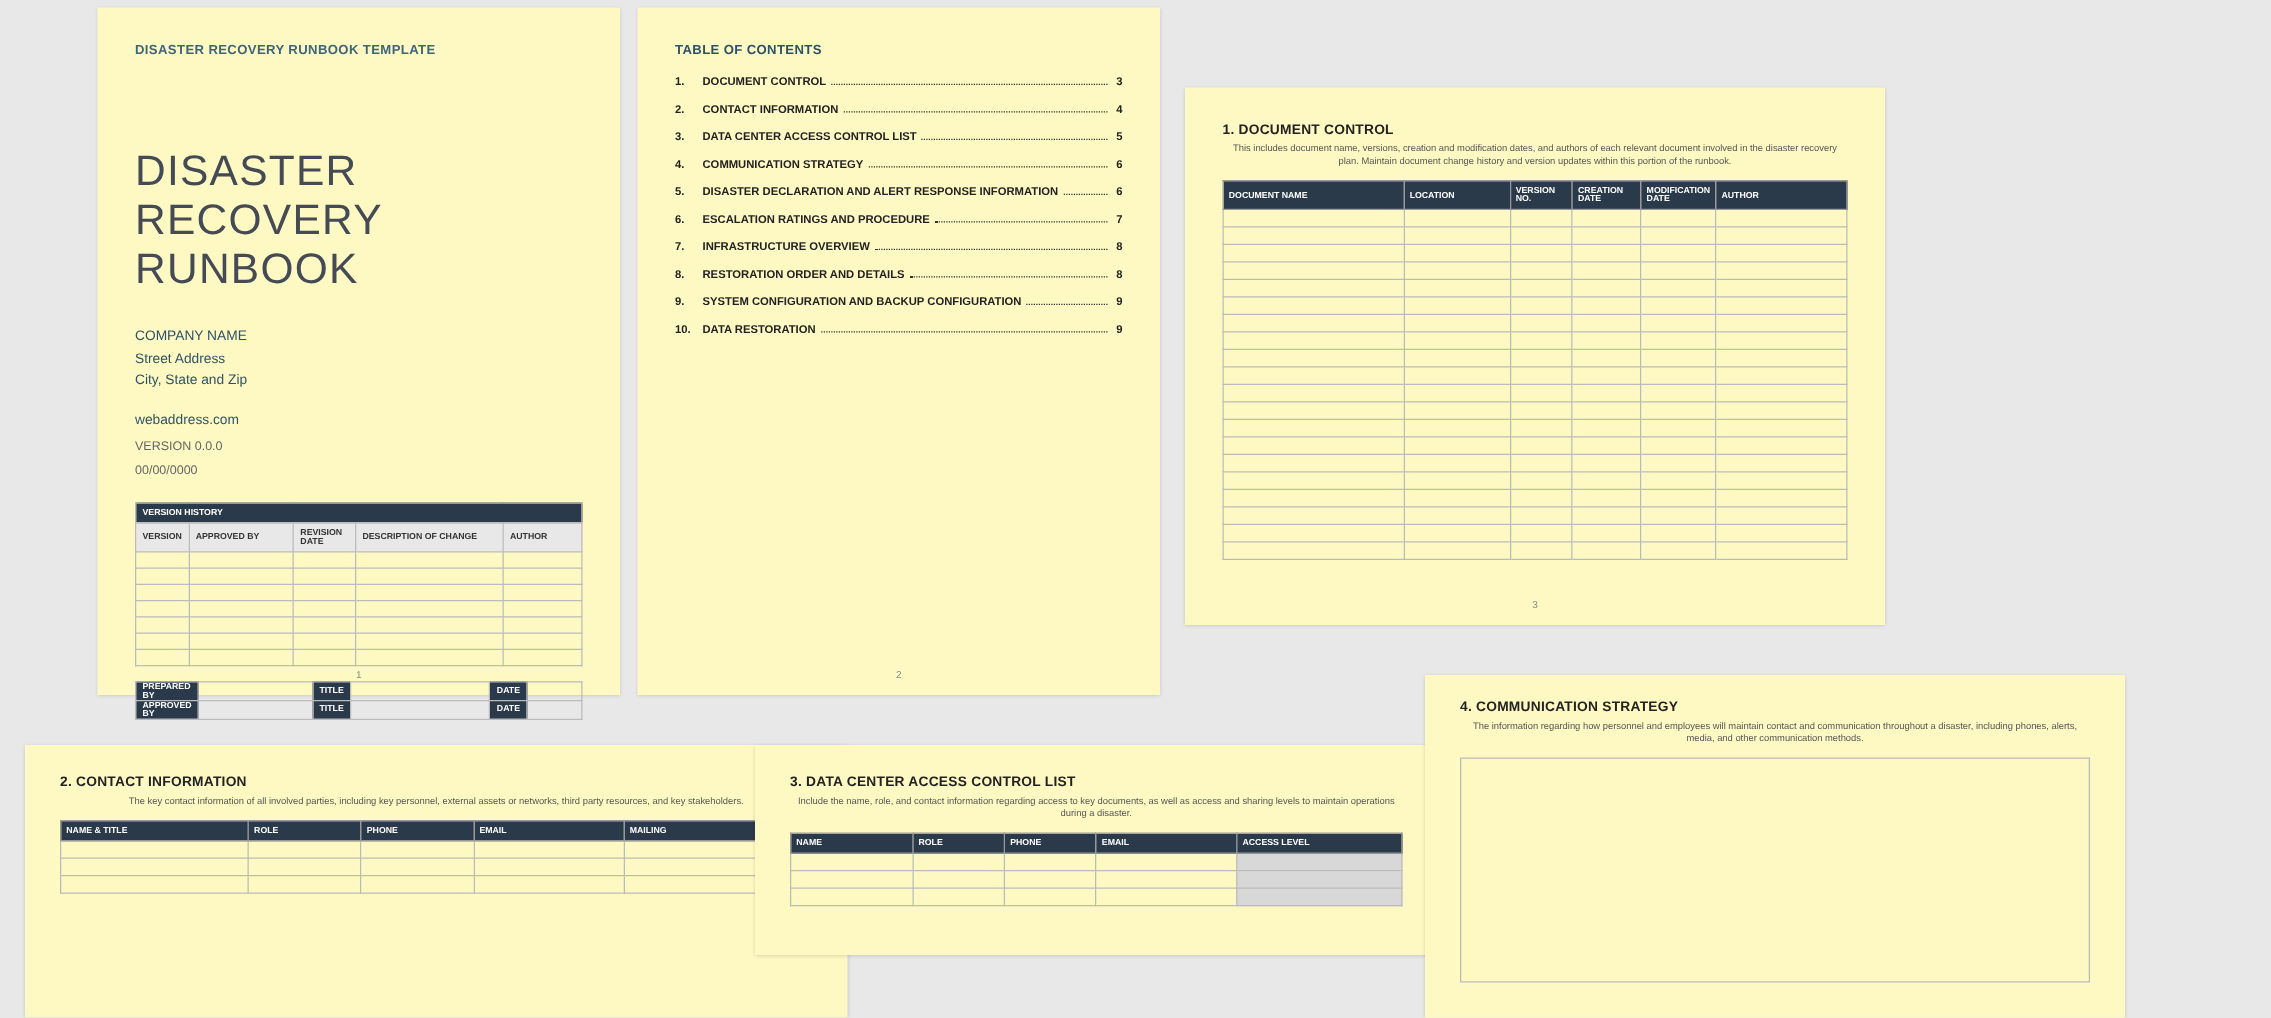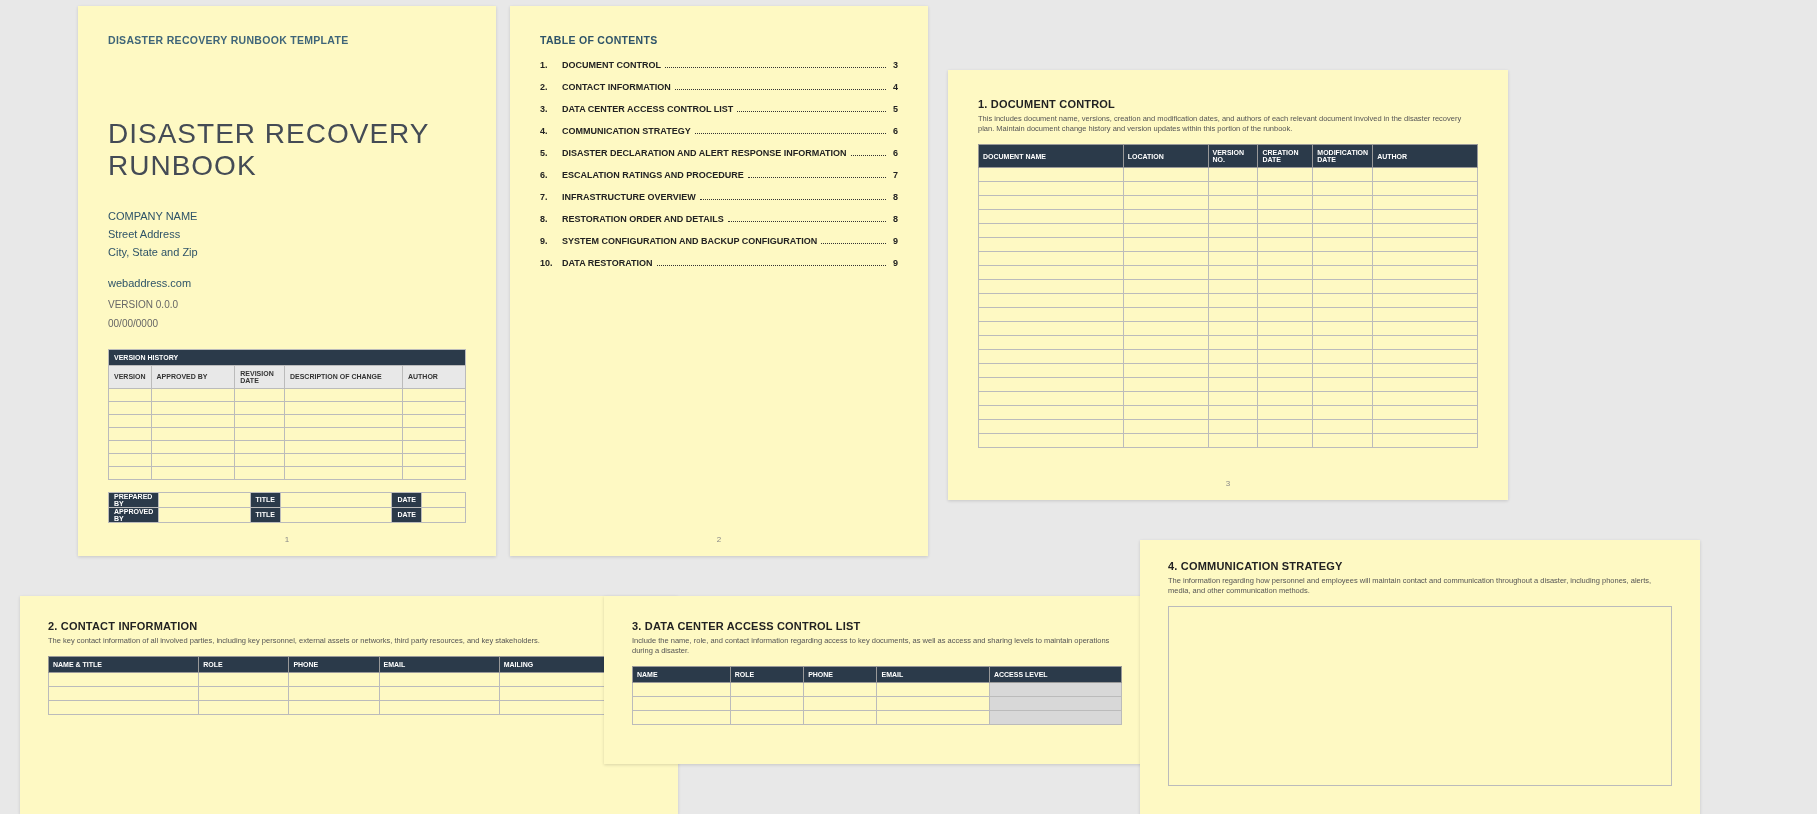--- a/index.html
+++ b/index.html
@@ -13,21 +13,21 @@
   }
   .page {
     background: #fef9c3;
     position: absolute;
     box-shadow: 0 1px 3px rgba(0,0,0,0.15);
     padding: 28px 30px;
   }
   
   .p1 { left: 78px; top: 6px; width: 418px; height: 550px; }
   .tpl-label { font-size: 10.5px; font-weight: bold; color: #3f6578; letter-spacing: 0.3px; }
-  .title { font-size: 28px; font-weight: 300; color: #444b55; letter-spacing: 1px; margin-top: 72px; line-height: 1.15; }
+  .title { font-size: 34px; font-weight: 300; color: #444b55; letter-spacing: 1px; margin-top: 72px; line-height: 1.15; }
   .meta { margin-top: 26px; font-size: 11px; line-height: 1.6; color: #2e5368; }
   .meta .web { margin-top: 14px; display:block; }
   .ver { margin-top: 6px; font-size: 10px; color: #666; }
   .date { margin-top: 8px; font-size: 10px; color: #666; }
   .vhtable { margin-top: 20px; width: 100%; border-collapse: collapse; font-size: 7px; }
   .vh-title td { background:#2b3a4a; color:#fff; font-weight:bold; padding:4px 5px; border:1px solid #bbb;}
   .vh-head td { background:#e8e8e8; color:#333; font-weight:bold; padding:4px 5px; border:1px solid #bbb;}
   .vh-row td { border:1px solid #bbb; height:13px; }
   .sig { margin-top:12px; width:100%; border-collapse:collapse; font-size:7px;}
   .sig td { border:1px solid #bbb; height:14px;}
@@ -40,21 +40,21 @@
   .toc { margin-top:14px; list-style:none; }
   .toc li { display:flex; align-items:baseline; font-size:9px; font-weight:bold; color:#222; margin-bottom:12px;}
   .toc .num { width:22px; flex-shrink:0;}
   .toc .txt { flex-shrink:0;}
   .toc .dots { flex:1; border-bottom:1.5px dotted #333; margin:0 4px 2px 4px;}
   .toc .pg { flex-shrink:0; width:8px; text-align:right;}
 
   
   .p3 { left: 948px; top: 70px; width: 560px; height: 430px; }
   .sect-head { font-size:11px; font-weight:bold; color:#222; letter-spacing:0.2px;}
-  .sect-desc { font-size:7.5px; color:#555; margin-top:4px; line-height:1.35;}
+  .sect-desc { font-size:7.5px; color:#555; margin-top:4px; line-height:1.35;text-align:center;}
   .dtable { margin-top:10px; width:100%; border-collapse:collapse; font-size:7px;}
   .dtable th { background:#2b3a4a; color:#fff; font-weight:bold; padding:4px 4px; border:1px solid #999; text-align:left;}
   .dtable td { border:1px solid #bbb; height:14px;}
 
   
   .p4 { left: 20px; top: 596px; width: 658px; height: 218px; padding:24px 28px;}
   .p5 { left: 580px; top: 596px; width: 546px; height: 168px; padding:24px 28px;margin-left:24px;}
   .p6 { left: 1140px; top: 540px; width: 560px; height: 280px; padding:20px 28px;}
   .bigbox { margin-top:10px; width:100%; height:180px; border:1px solid #bbb;}
   .acc-cell { background:#d8d8d8; }

